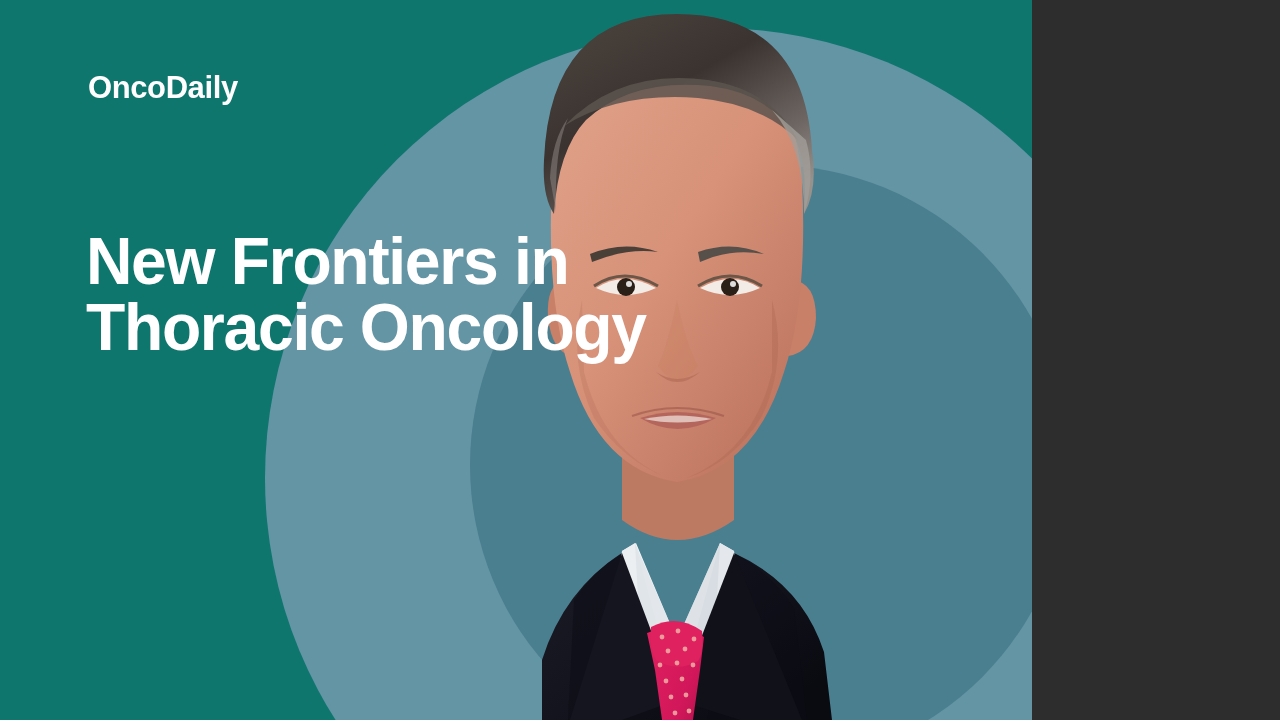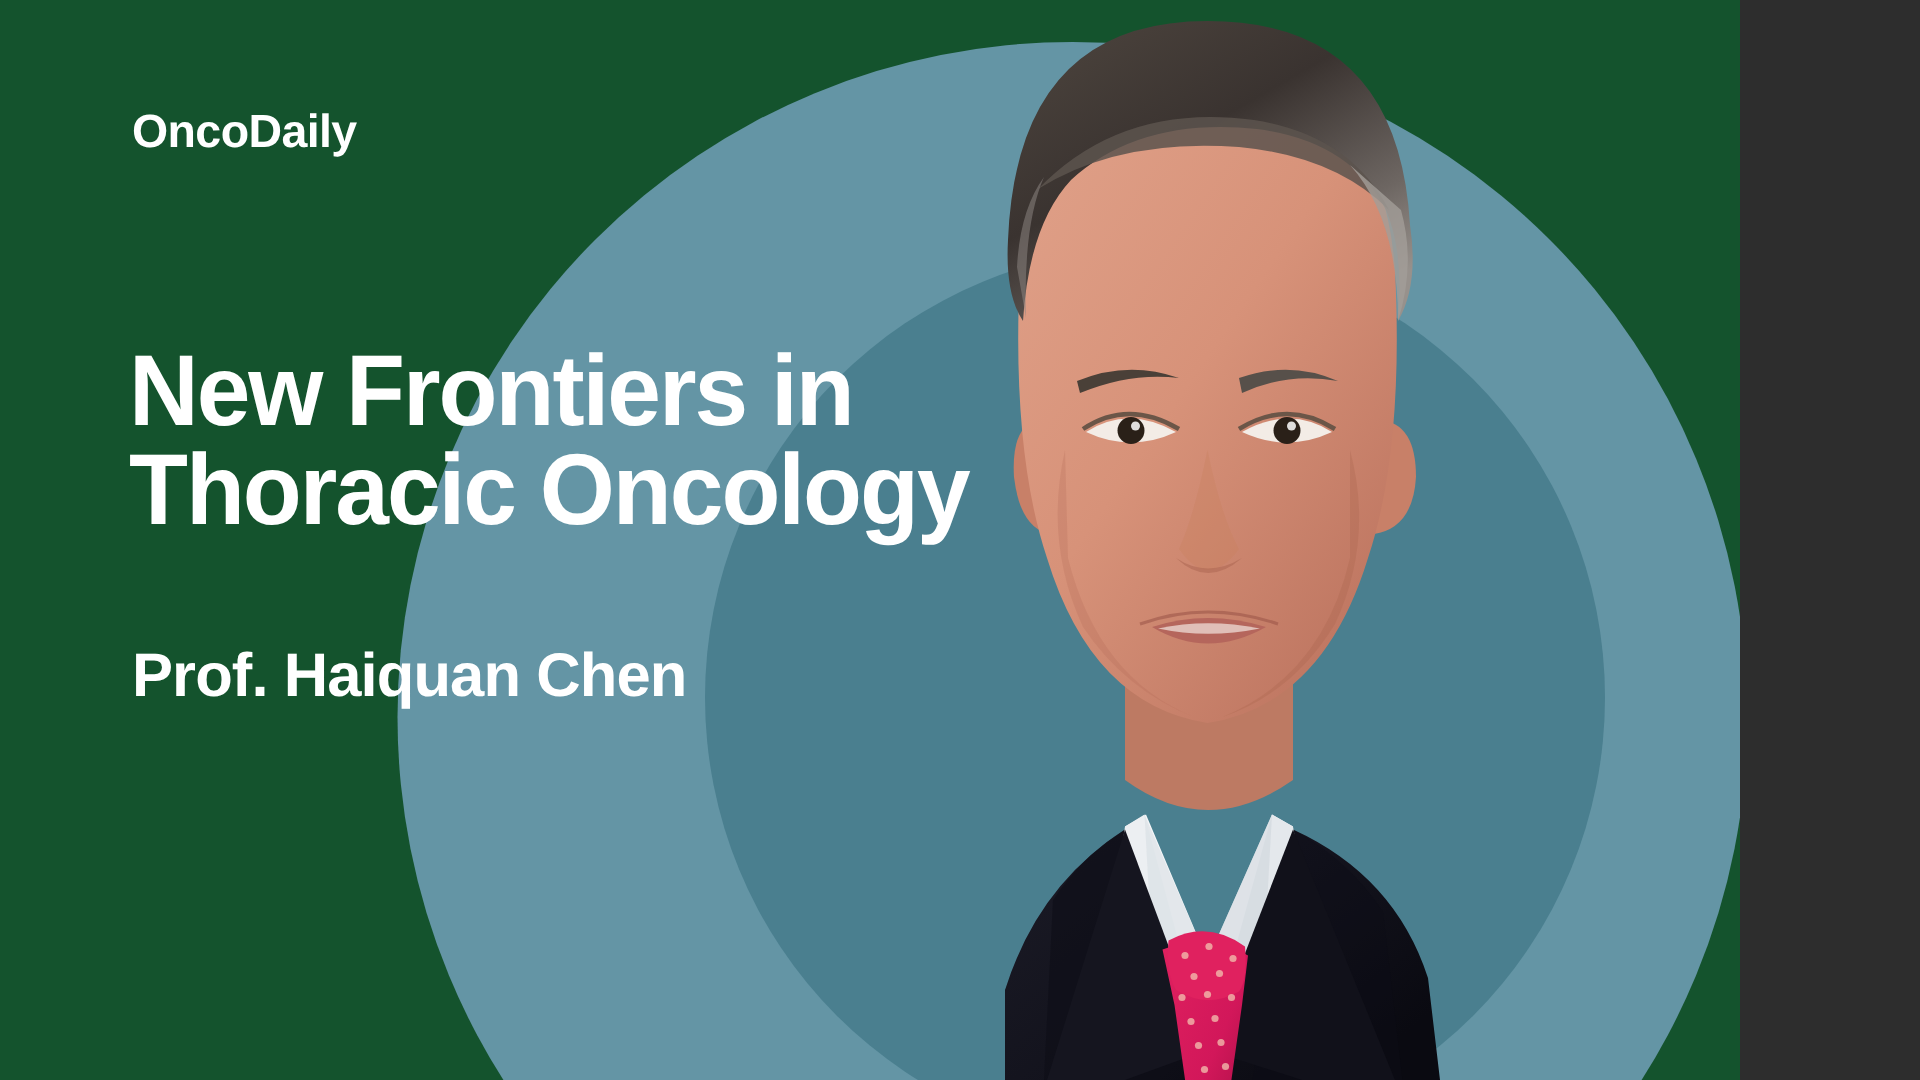--- a/index.html
+++ b/index.html
@@ -2,24 +2,24 @@
 <html><head>
 <meta charset="utf-8">
 <style>
   html, body {
     margin: 0;
     padding: 0;
     background: #2d2d2d;
   }
   .slide {
     position: relative;
-    width: 1160px;
+    width: 1032px;
     height: 720px;
     overflow: hidden;
-    background: #14532d;
+    background: #0f766e;
     font-family: "Liberation Sans", "DejaVu Sans", sans-serif;
     -webkit-font-smoothing: antialiased;
   }
 
   
   .bg-layer {
     position: absolute;
     inset: 0;
     overflow: hidden;
   }
@@ -221,17 +221,16 @@
       <path d="M160 416 Q205 400 252 416" stroke="#9c564a" stroke-width="2" fill="none" opacity="0.6"></path>
     </svg>
   </div>
 
   <div class="content">
     <div class="logo">OncoDaily</div>
 
     <div class="title">New Frontiers in
 Thoracic Oncology</div>
 
-    <div class="speaker">Prof. Haiquan Chen</div>
 
   </div>
 
 </div>
 
 </body></html>

